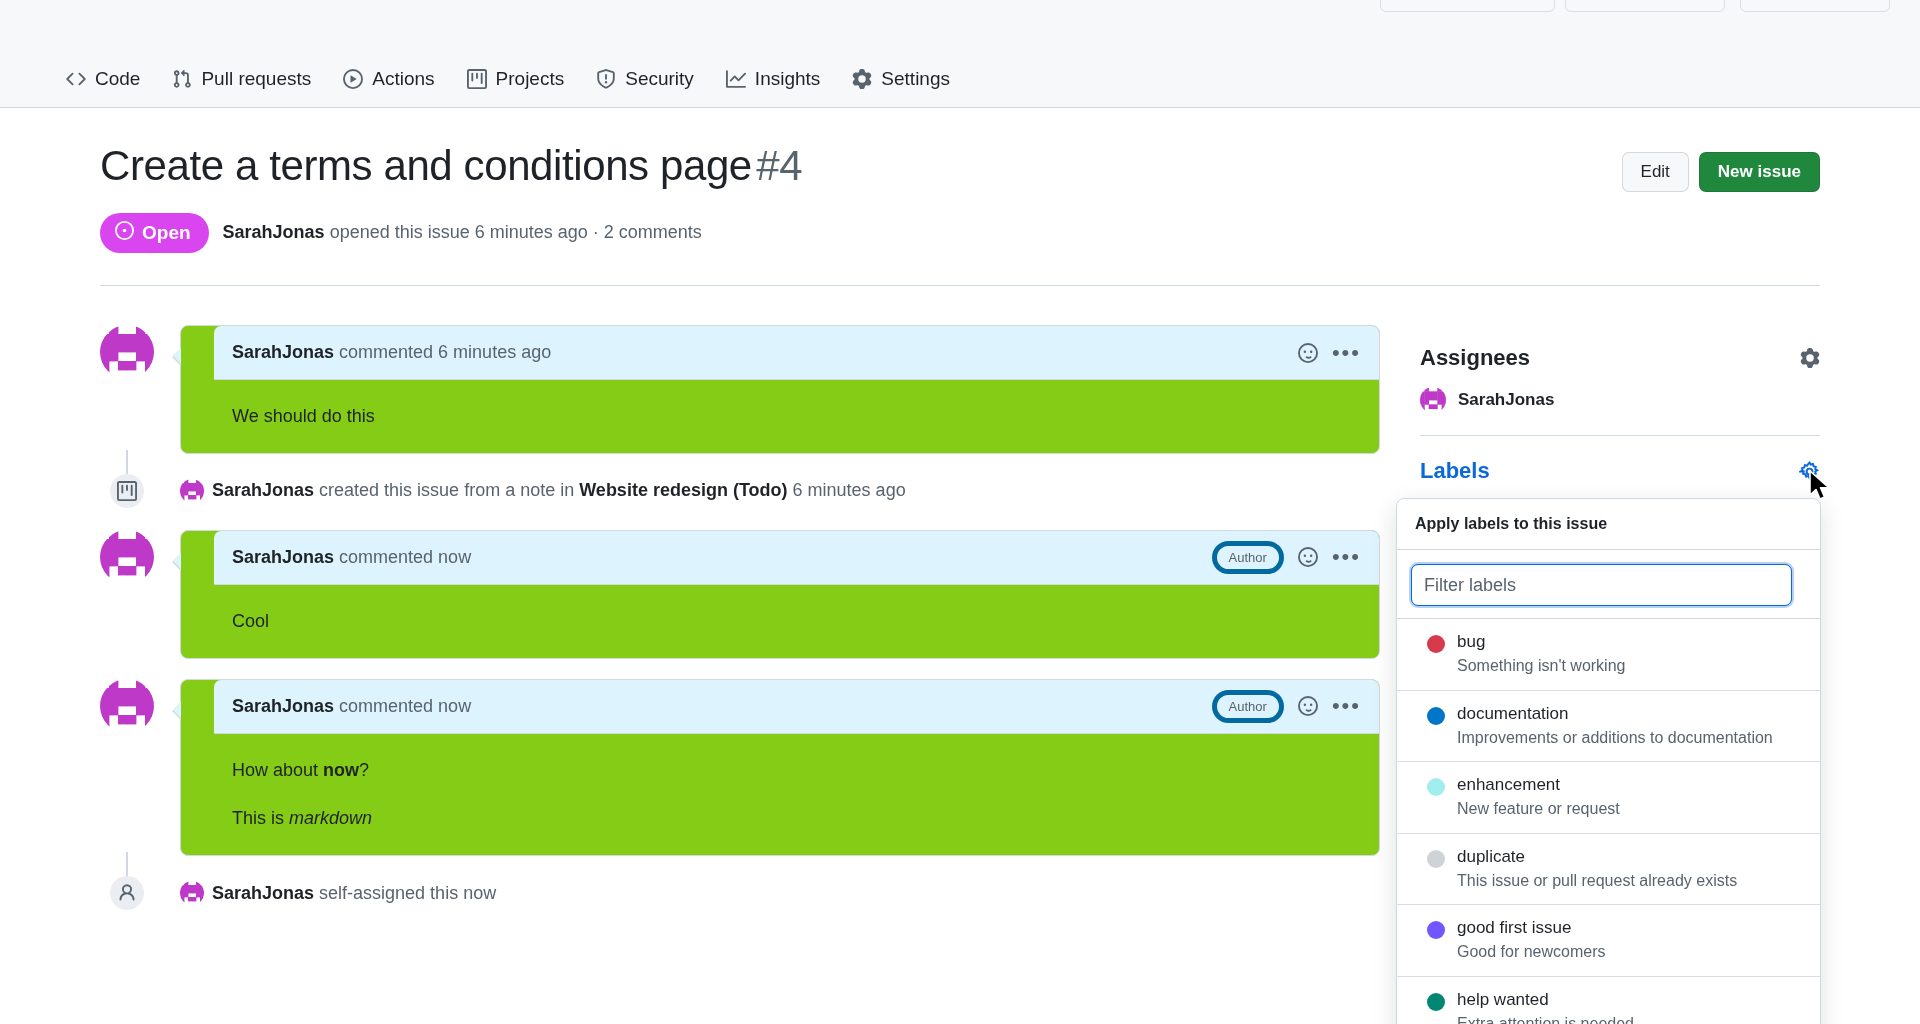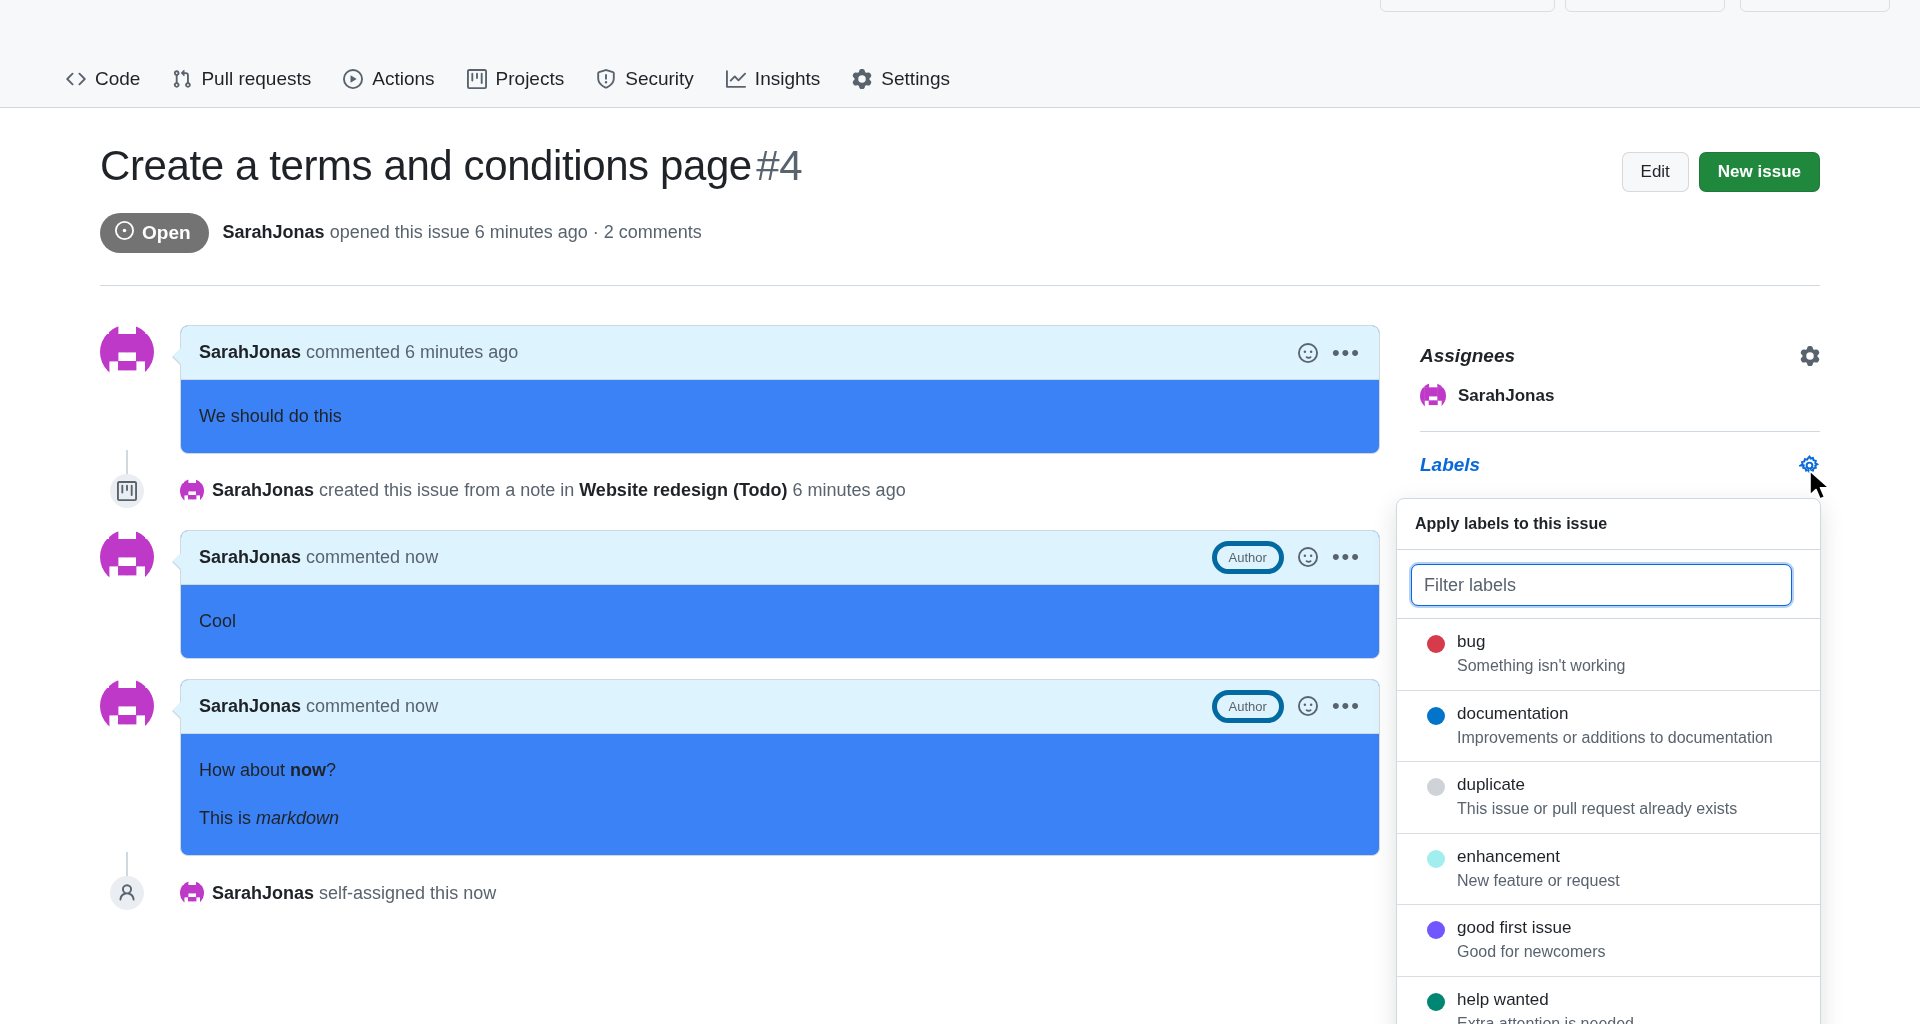--- a/index.html
+++ b/index.html
@@ -66,42 +66,42 @@
     border: 1px solid rgba(31,35,40,0.15);
     background: #f6f8fa; color: #1f2328; font-weight: 500;
   }
   .btn-primary {
     background: #1f883d; color: #ffffff; border: 1px solid rgba(31,35,40,0.15);
     font-weight: 600;
   }
   .meta-row { display: flex; align-items: center; gap: 14px; margin-top: 20px; }
   .state-badge {
     display: inline-flex; align-items: center; gap: 8px;
-    background: #737373; color: #fff;
+    background: #d946ef; color: #fff;
     border-radius: 24px; padding: 8px 18px 8px 15px;
     font-size: 19px; font-weight: 600;
   }
   .meta-text { font-size: 18px; color: #59636e; }
   .meta-text b { color: #1f2328; font-weight: 600; }
   .head-rule {
     position: absolute; left: 100px; top: 285px; width: 1720px;
     height: 1px; background: #d1d9e0;
   }
 
   
   .timeline { position: absolute; left: 100px; top: 325px; width: 1280px; }
   .tl-item { position: relative; display: flex; margin-bottom: 20px; }
   .avatar {
     width: 54px; height: 54px; border-radius: 50%;
     flex: 0 0 54px; overflow: hidden; background: #fff;
   }
   .avatar svg { display: block; }
   .comment {
     position: relative; margin-left: 26px; flex: 1;
-    border: 1px solid #d1d9e0; border-radius: 8px; background: #3b82f6;
+    border: 1px solid #d1d9e0; border-radius: 8px; background: #84cc16; padding-left: 33px;
   }
   .comment::before, .comment::after {
     content: ""; position: absolute; top: 22px; width: 0; height: 0;
     border-style: solid;
   }
   .comment::before {
     left: -9px; border-width: 9px 9px 9px 0;
     border-color: transparent #d1d9e0 transparent transparent;
   }
   .comment::after {
@@ -142,21 +142,21 @@
   .ev-text b { color: #1f2328; font-weight: 600; }
   .mini-avatar { width: 24px; height: 24px; border-radius: 50%; overflow: hidden; display:inline-block; vertical-align: middle;}
 
   
   .sidebar { position: absolute; left: 1420px; top: 345px; width: 400px; }
   .side-sec { padding-bottom: 22px; border-bottom: 1px solid #d1d9e0; margin-bottom: 22px; }
   .side-head {
     display: flex; align-items: center; justify-content: space-between;
     margin-bottom: 16px;
   }
-  .side-title { font-size: 19px; font-weight: 600; color: #1f2328; font-style: italic; }
+  .side-title { font-size: 22px; font-weight: 600; color: #1f2328; }
   .side-title.link { color: #0969da; }
   .gear { color: #59636e; cursor: pointer; display: flex; }
   .gear.blue { color: #0969da; }
   .assignee { display: flex; align-items: center; gap: 12px; font-size: 17px; font-weight: 600; }
   .assignee .mini-avatar { width: 26px; height: 26px; }
 
   
   .labels-pop {
     position: absolute; left: 1396px; top: 498px; width: 425px;
     background: #fff; border: 1px solid #d1d9e0; border-radius: 8px;
@@ -578,31 +578,31 @@
           </span>
         </div>
         <div class="lbl-row">
           <span class="dot" style="background:#0075ca"></span>
           <span>
             <div class="lbl-name">documentation</div>
             <div class="lbl-desc">Improvements or additions to documentation</div>
           </span>
         </div>
         <div class="lbl-row">
+          <span class="dot" style="background:#a2eeef"></span>
+          <span>
+            <div class="lbl-name">enhancement</div>
+            <div class="lbl-desc">New feature or request</div>
+          </span>
+        </div>
+        <div class="lbl-row">
           <span class="dot" style="background:#cfd3d7"></span>
           <span>
             <div class="lbl-name">duplicate</div>
             <div class="lbl-desc">This issue or pull request already exists</div>
-          </span>
-        </div>
-        <div class="lbl-row">
-          <span class="dot" style="background:#a2eeef"></span>
-          <span>
-            <div class="lbl-name">enhancement</div>
-            <div class="lbl-desc">New feature or request</div>
           </span>
         </div>
         <div class="lbl-row">
           <span class="dot" style="background:#7057ff"></span>
           <span>
             <div class="lbl-name">good first issue</div>
             <div class="lbl-desc">Good for newcomers</div>
           </span>
         </div>
         <div class="lbl-row">

